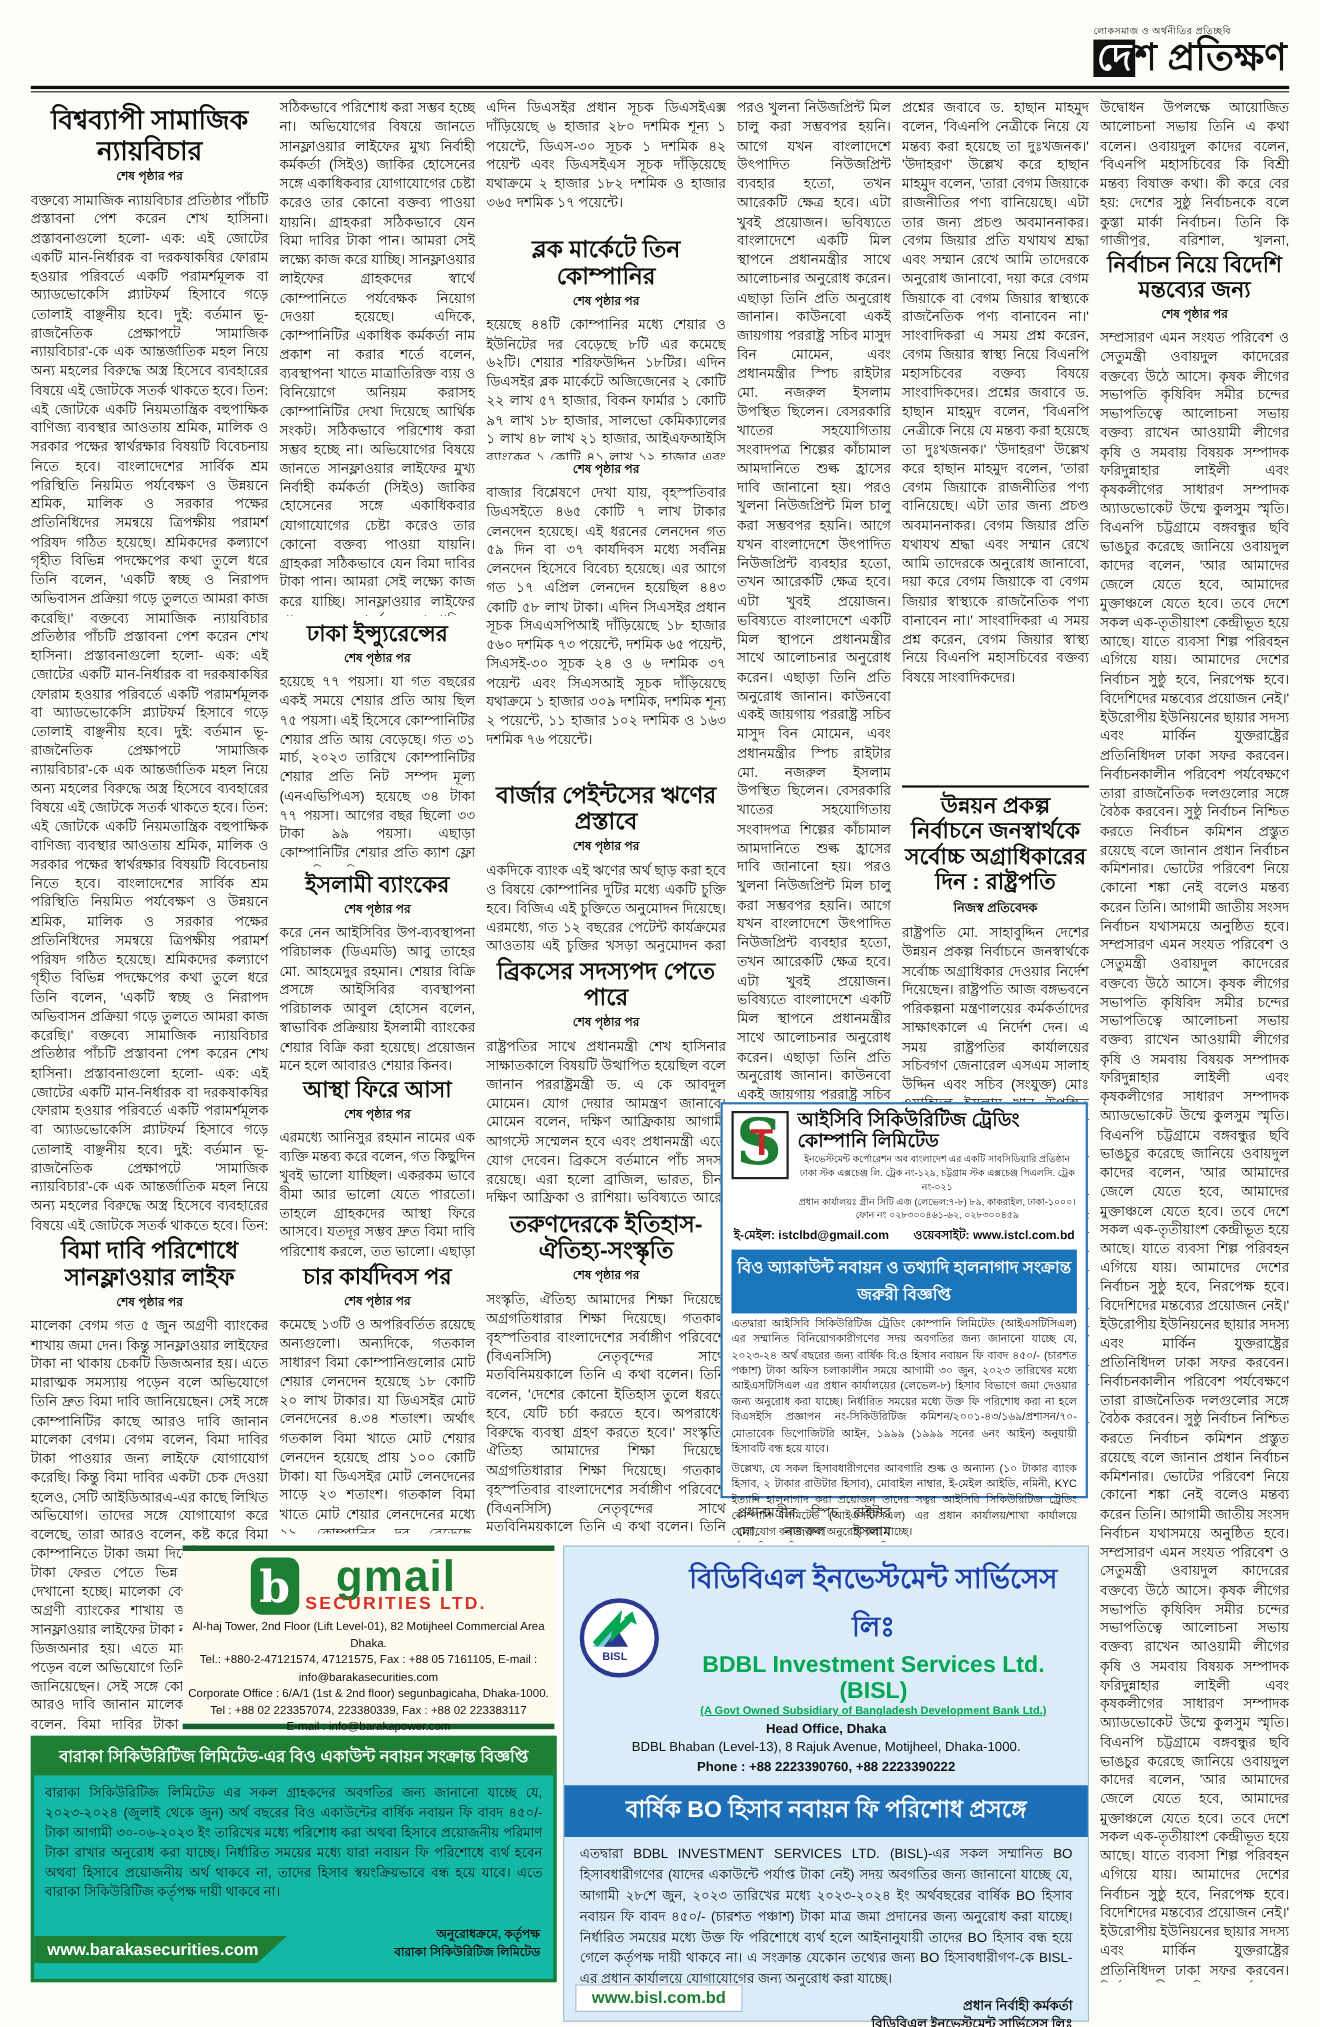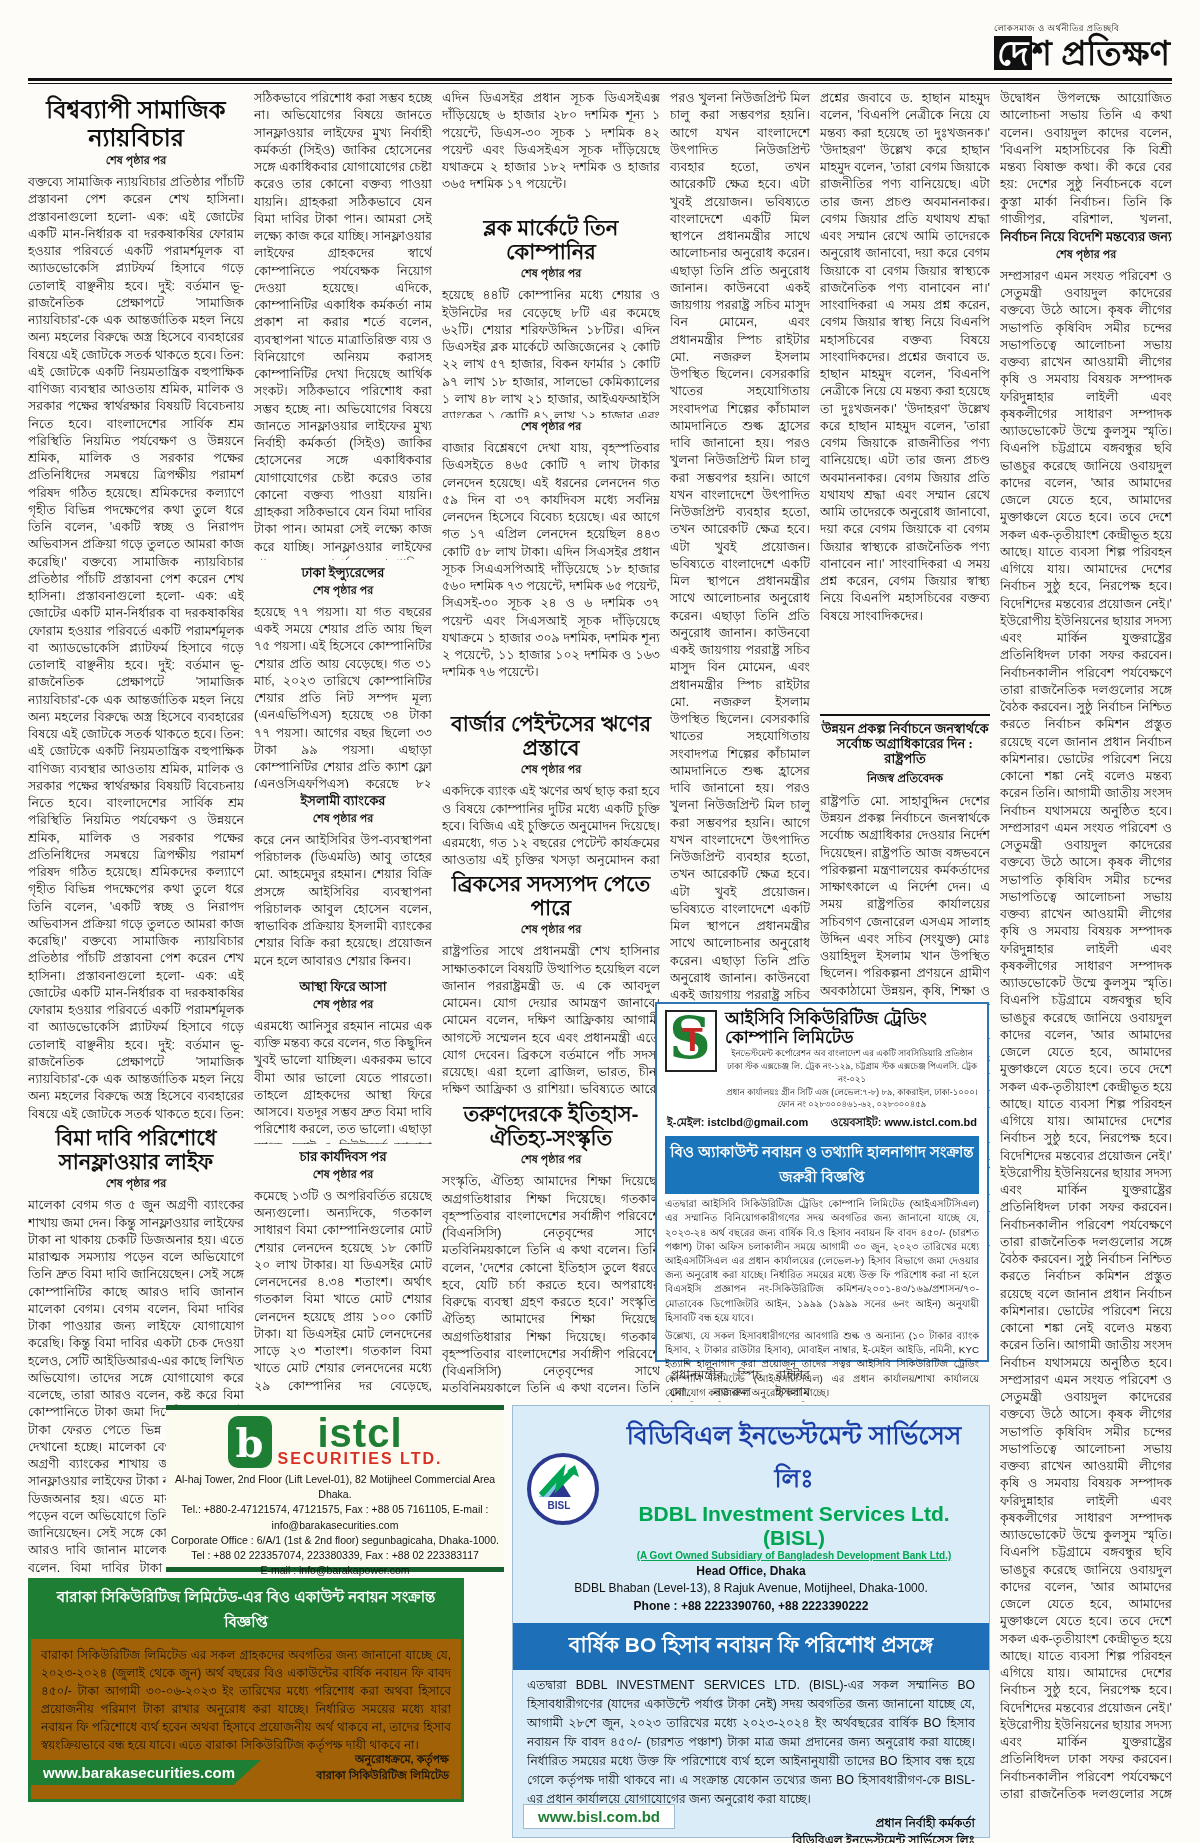--- a/index.html
+++ b/index.html
@@ -19,21 +19,21 @@
   .masthead{position:absolute;right:30px;top:22px;text-align:left;}
   .mast-tag{font-size:8.5px;letter-spacing:.5px;}
   .mast-title{font-size:34px;font-weight:bold;line-height:1;}
   .mast-box{background:#111;color:#fff;padding:0 3px;display:inline-block;}
   
   .col{position:absolute;top:90px;overflow:hidden;}
   .story{overflow:hidden;}
   .headline{font-weight:bold;text-align:center;line-height:1.15;padding:6px 0 1px 0;}
   .h-xl{font-size:24px;}
   .h-lg{font-size:21px;}
-  .h-md{font-size:13px;font-family:Liberation Serif, serif;}
+  .h-md{font-size:20px;}
   .cont{font-size:11px;font-weight:bold;text-align:center;margin-bottom:3px;}
   .byline{font-size:11.5px;font-weight:bold;text-align:center;margin:2px 0 4px 0;}
   .body-txt{font-size:12.5px;line-height:1.38;text-align:justify;}
   .toprule{border-top:2px solid #111;}
   
   .istcl{position:absolute;left:655px;top:1002px;width:334px;height:360px;background:#fff;
          border:2px solid #2e75b6;box-sizing:border-box;padding:6px 8px;}
   .istcl-head{display:flex;gap:8px;align-items:flex-start;}
   .istcl-logo{width:52px;height:62px;border:2px solid #222;box-sizing:border-box;position:relative;
               background:#fff;flex:0 0 auto;}
@@ -51,22 +51,22 @@
   .baraka{position:absolute;left:166px;top:1405px;width:338px;height:167px;background:#fdfbf0;
           border-top:5px solid #17612d;border-bottom:5px solid #17612d;box-sizing:border-box;
           text-align:center;padding-top:6px;}
   .bk-logo-row{display:flex;justify-content:center;align-items:center;gap:6px;}
   .bk-icon{width:44px;height:52px;background:#1e7e34;border-radius:10px;color:#fff;font-size:40px;
            font-weight:bold;display:flex;align-items:center;justify-content:center;font-family:"DejaVu Serif",serif;}
   .bk-name{color:#1e7e34;font-weight:bold;font-size:40px;line-height:.85;letter-spacing:1px;}
   .bk-sub{color:#d93025;font-weight:bold;font-size:16px;letter-spacing:2px;text-align:left;}
   .bk-addr{font-size:10.5px;line-height:1.45;margin-top:4px;}
   
-  .bk-notice{position:absolute;left:28px;top:1578px;width:436px;height:224px;border:3px solid #1e7e34;
-             background:#a16207;box-sizing:border-box;}
+  .bk-notice{position:absolute;left:28px;top:1578px;width:478px;height:224px;border:3px solid #1e7e34;
+             background:#14b8a6;box-sizing:border-box;}
   .bk-notice-hd{background:#1e7e34;color:#fff;font-weight:bold;font-size:15px;text-align:center;padding:4px 2px;}
   .bk-notice-bd{font-size:12px;line-height:1.5;text-align:justify;padding:7px 10px 0 10px;}
   .bk-ribbon{position:absolute;left:0;bottom:14px;background:#1e7e34;color:#fff;font-weight:bold;
              font-size:15px;padding:4px 26px 4px 12px;clip-path:polygon(0 0,100% 0,88% 100%,0 100%);}
   .bk-sign{position:absolute;right:12px;bottom:16px;text-align:right;font-size:11px;font-weight:bold;line-height:1.4;}
   
   .bdbl{position:absolute;left:512px;top:1405px;width:478px;height:433px;background:#d9ecf8;
         border:1px solid #9dbcd2;box-sizing:border-box;}
   .bdbl-head{display:flex;gap:10px;align-items:center;padding:10px 10px 0 14px;}
   .bisl-logo{width:64px;height:64px;border-radius:50%;border:4px solid #2b3990;background:#fff;
@@ -220,21 +220,21 @@
       <div>অনুরোধক্রমে</div>
       <div>কর্তৃপক্ষ</div>
       <div>আইসিবি সিকিউরিটিজ ট্রেডিং কোম্পানি লিমিটেড</div>
     </div>
   </div>
 
   <div class="baraka">
     <div class="bk-logo-row">
       <div class="bk-icon">b</div>
       <div>
-        <div class="bk-name">istcl</div>
+        <div class="bk-name">gmail</div>
         <div class="bk-sub">SECURITIES LTD.</div>
       </div>
     </div>
     <div class="bk-addr">
       <div>Al-haj Tower, 2nd Floor (Lift Level-01), 82 Motijheel Commercial Area Dhaka.</div>
       <div>Tel.: +880-2-47121574, 47121575, Fax : +88 05 7161105, E-mail : info@barakasecurities.com</div>
       <div>Corporate Office :  6/A/1 (1st &amp; 2nd floor) segunbagicaha, Dhaka-1000.</div>
       <div>Tel : +88 02 223357074, 223380339, Fax : +88 02 223383117</div>
       <div>E-mail : info@barakapower.com</div>
     </div>

